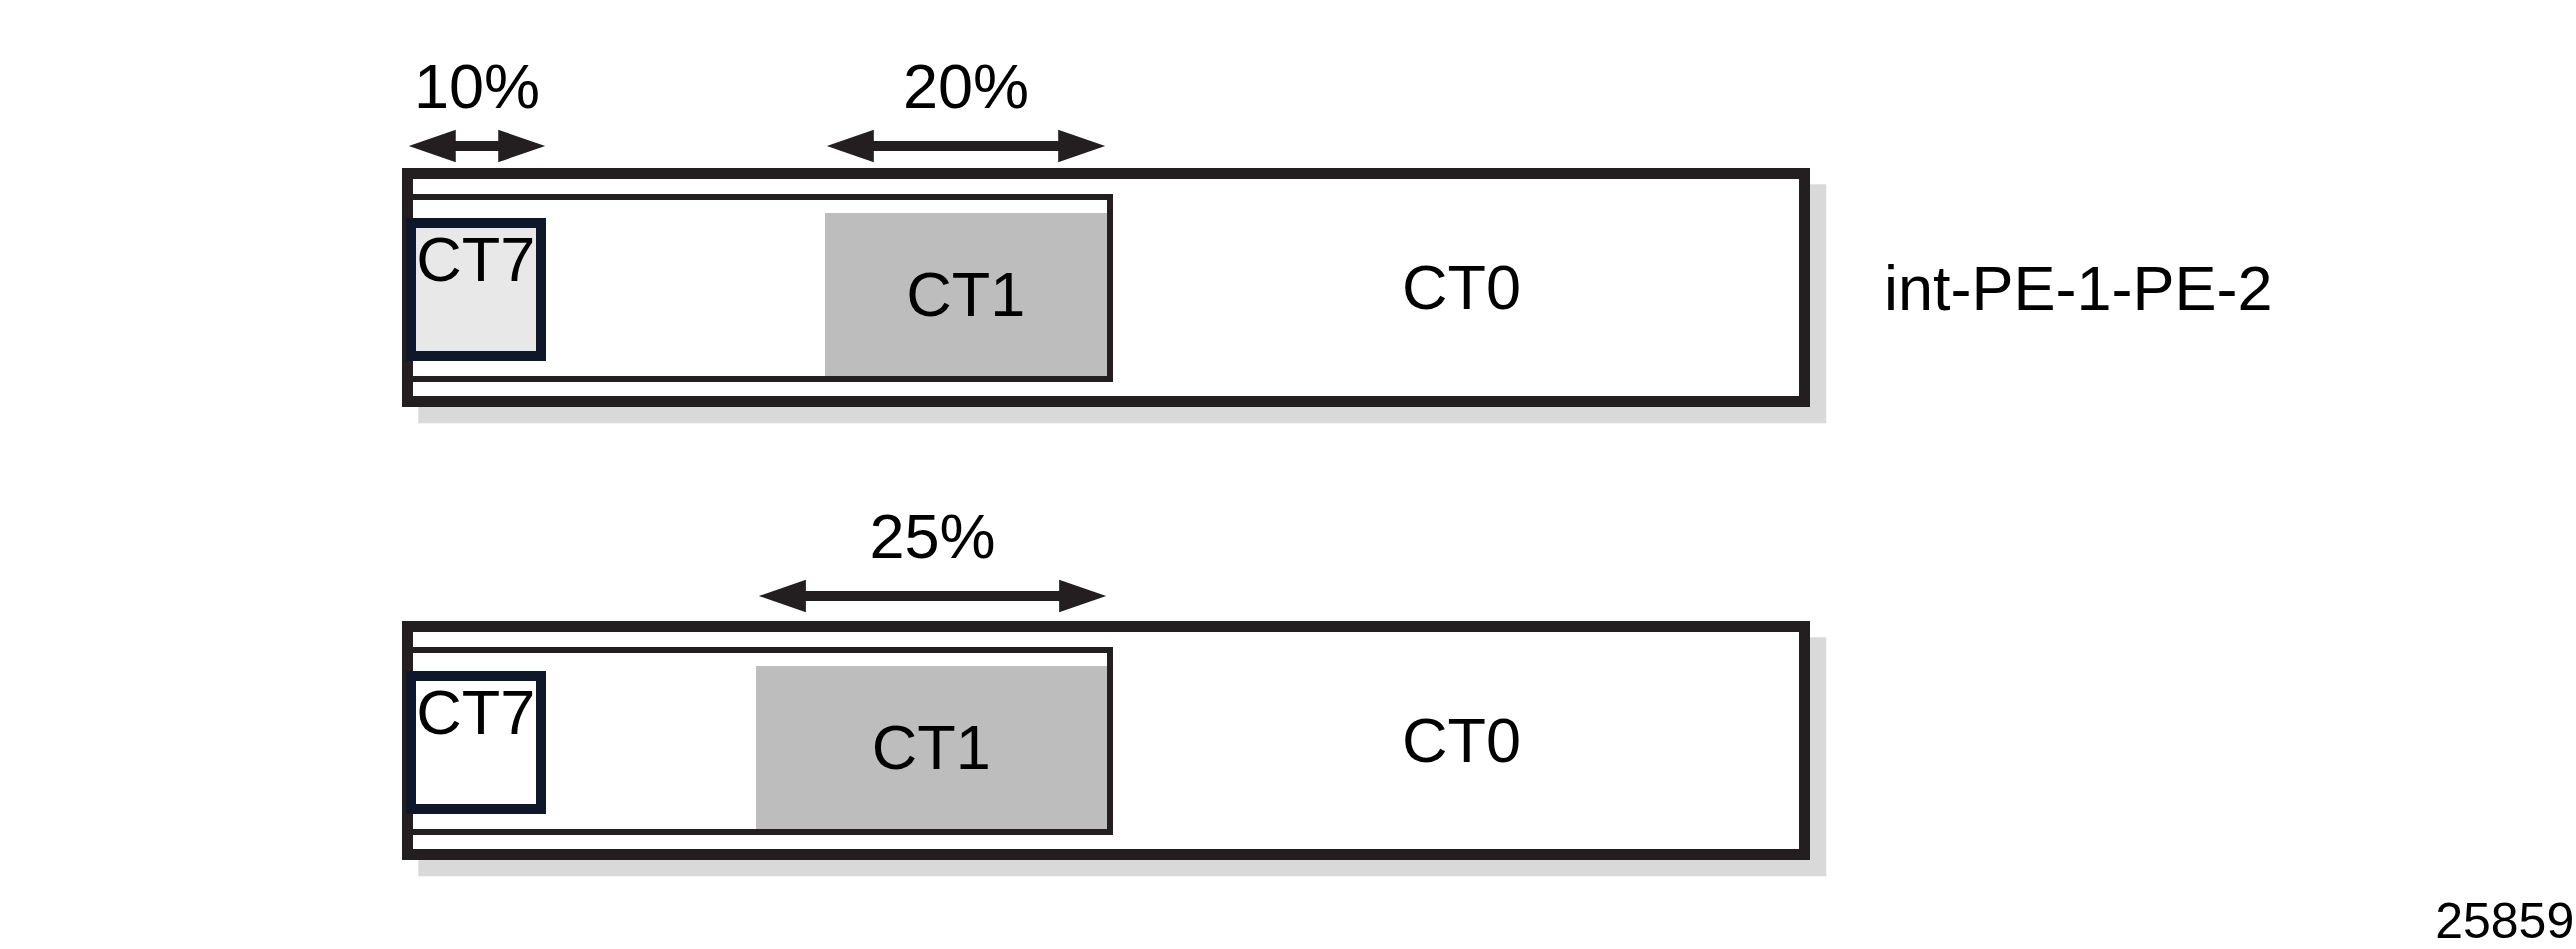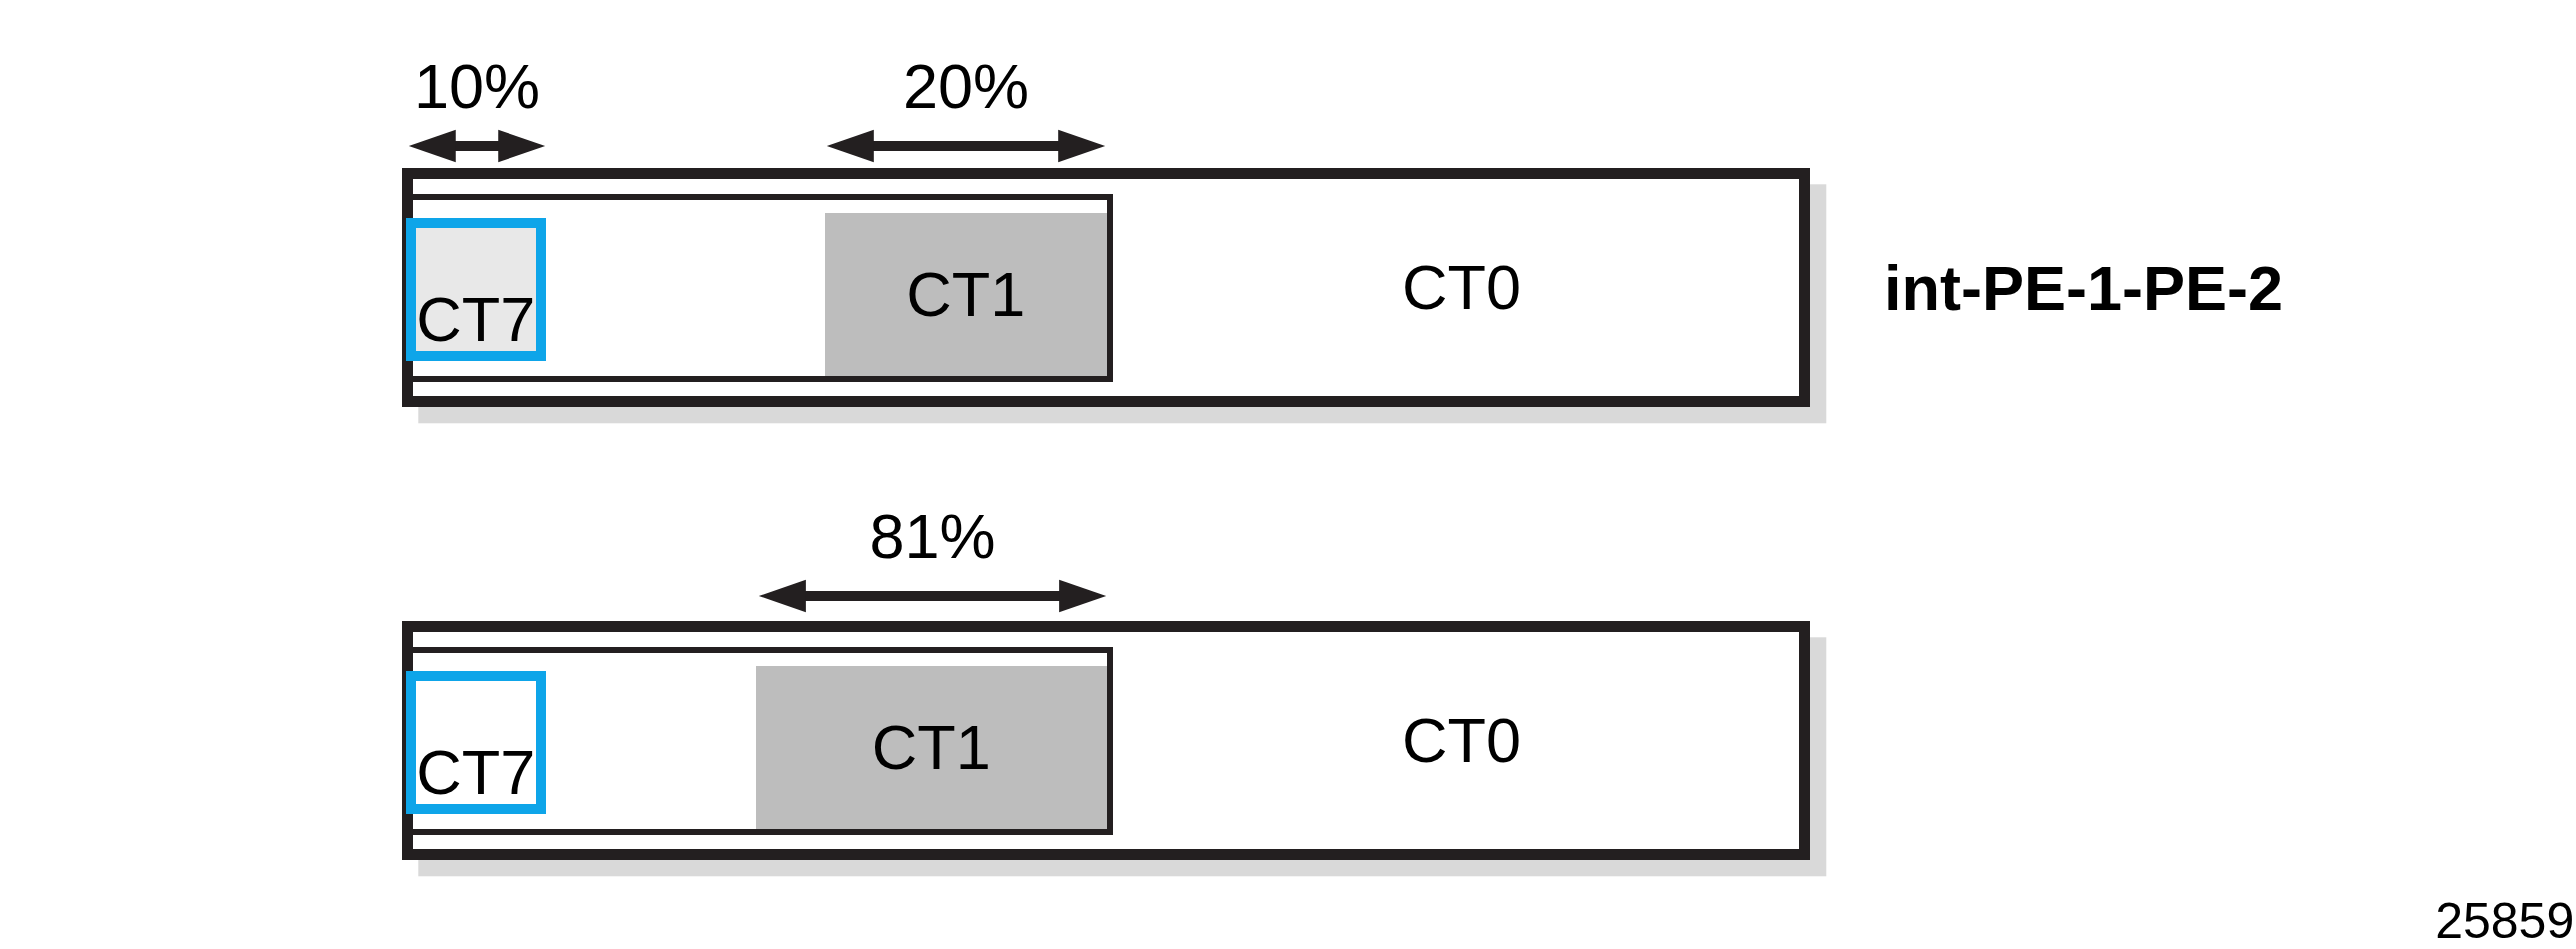--- a/index.html
+++ b/index.html
@@ -24,35 +24,35 @@
   
   .ct1 {
     position:absolute; top:0; right:0; bottom:0; background:#bdbdbd;
     display:flex; align-items:center; justify-content:center;margin-top:13px;
   }
   .bar--1 .ct1 { width:282px; }
   .bar--2 .ct1 { width:351px; }
   
   .ct7 {
     position:absolute; left:-7.2px; top:39px; width:140px; height:143px;
-    border:10px solid #0ea5e9; box-sizing:border-box; z-index:2;
-    display:flex; align-items:flex-end; justify-content:center;
+    border:10px solid #0f172a; box-sizing:border-box; z-index:2;
+    display:flex; align-items:flex-start; justify-content:center;
   }
   .bar--1 .ct7 { background:#e8e8e8; }
   .bar--2 .ct7 { background:#ffffff; }
   
   .ct0-area {
     position:absolute; left:711px; right:0; top:0; bottom:0;
     display:flex; align-items:center; justify-content:center;
   }
   .seg-label { font-size:63px; line-height:63px; }
   
   .iface-label {
     position:absolute; left:1884px; height:239px;
-    display:flex; align-items:center; font-size:63px;font-weight:bold;
+    display:flex; align-items:center; font-size:63px;
   }
   .iface-label--1 { top:168px; }
   .iface-label--2 { top:621px; }
   
   .pct { position:absolute; text-align:center; font-size:63px; line-height:65px; }
   .pct--10 { left:407px; width:140px; top:54px; }
   .pct--20 { left:825px; width:282px; top:54px; }
   .pct--25 { left:757px; width:351px; top:504px; }
   
   .arrow { position:absolute; height:42px; }
@@ -97,21 +97,21 @@
     </div>
     <div class="ct7">
       <span class="seg-label">CT7</span>
     </div>
     <div class="ct0-area">
       <span class="seg-label">CT0</span>
     </div>
   </div>
   <div class="iface-label iface-label--1">int-PE-1-PE-2</div>
 
-  <div class="pct pct--25">81%</div>
+  <div class="pct pct--25">25%</div>
   <div class="arrow arrow--25">
     <svg viewBox="0 0 388 46" xmlns="http://www.w3.org/2000/svg">
       <line x1="46" y1="23" x2="342" y2="23" stroke="#231f20" stroke-width="11"></line>
       <polygon points="2,23 54,5 54,41" fill="#231f20"></polygon>
       <polygon points="386,23 334,5 334,41" fill="#231f20"></polygon>
     </svg>
   </div>
 
   <div class="bar bar--2">
     <div class="reservable">

